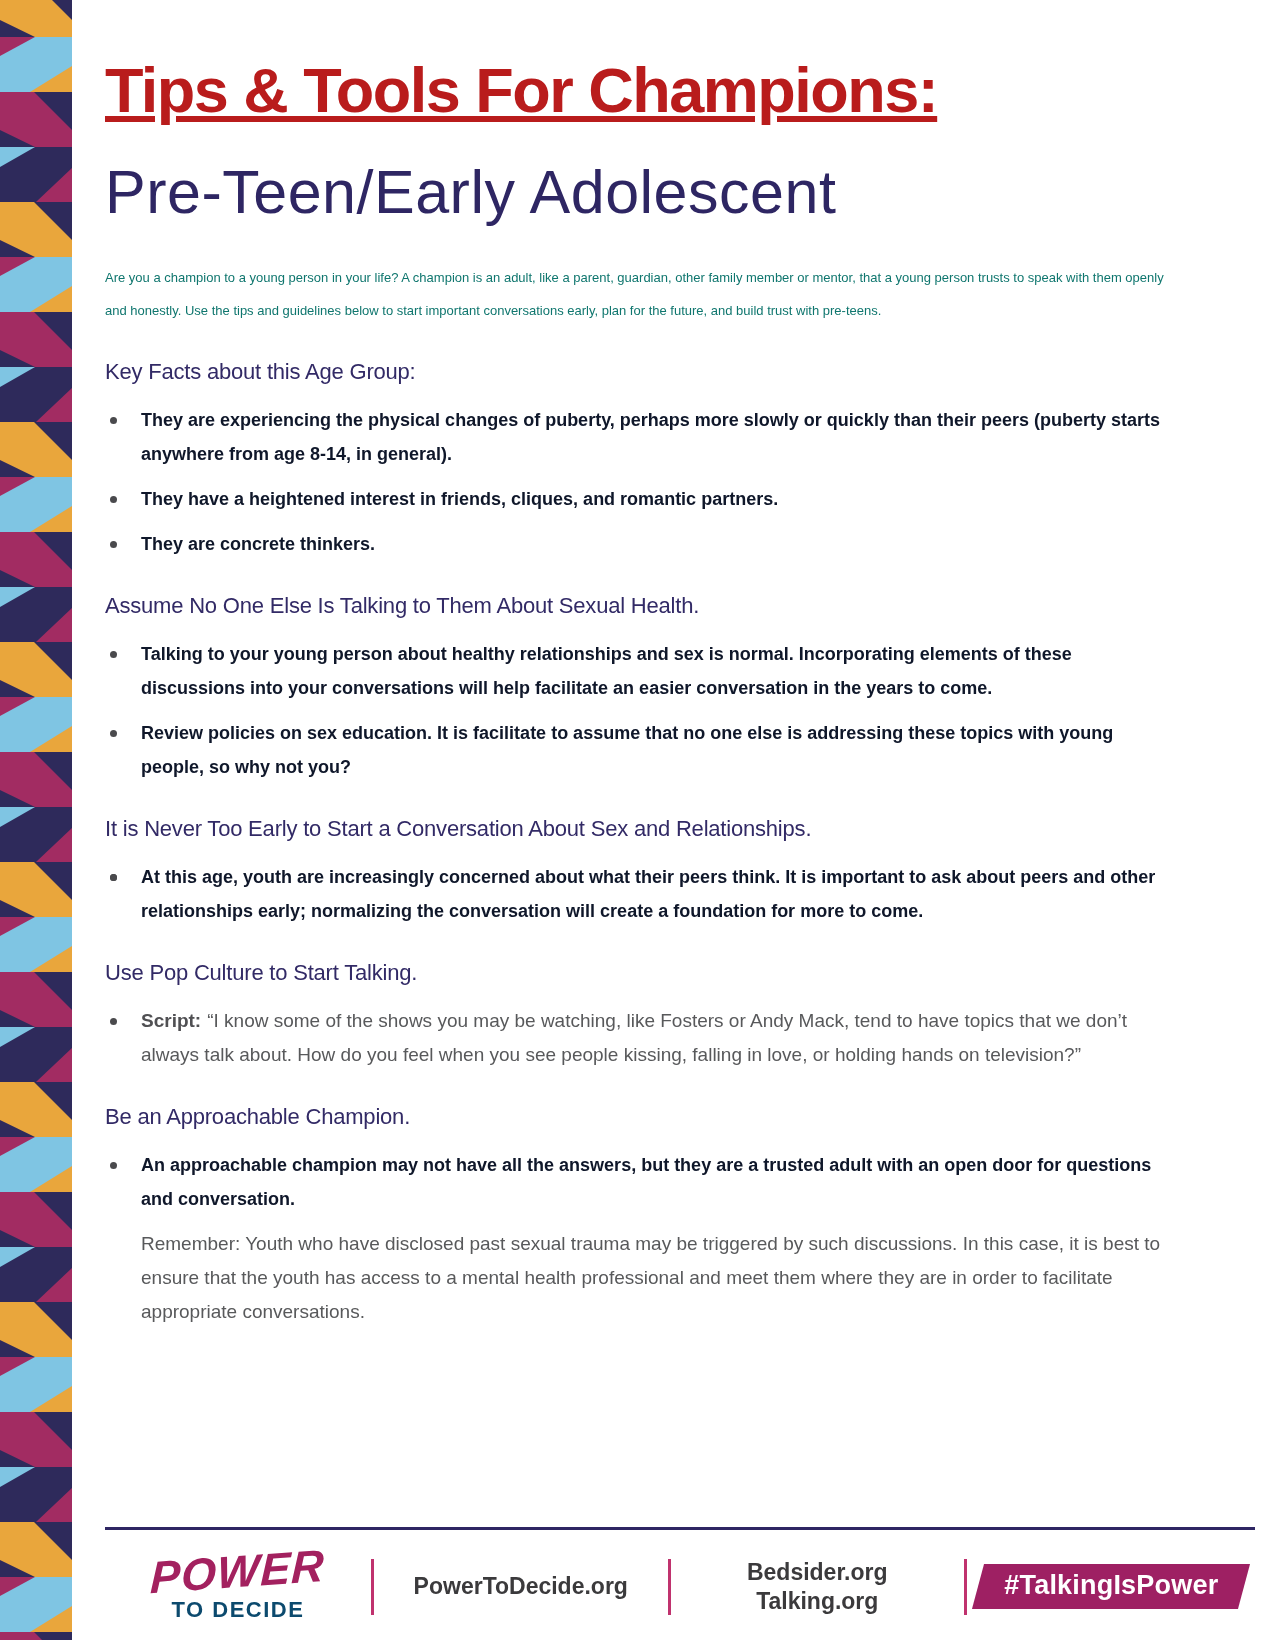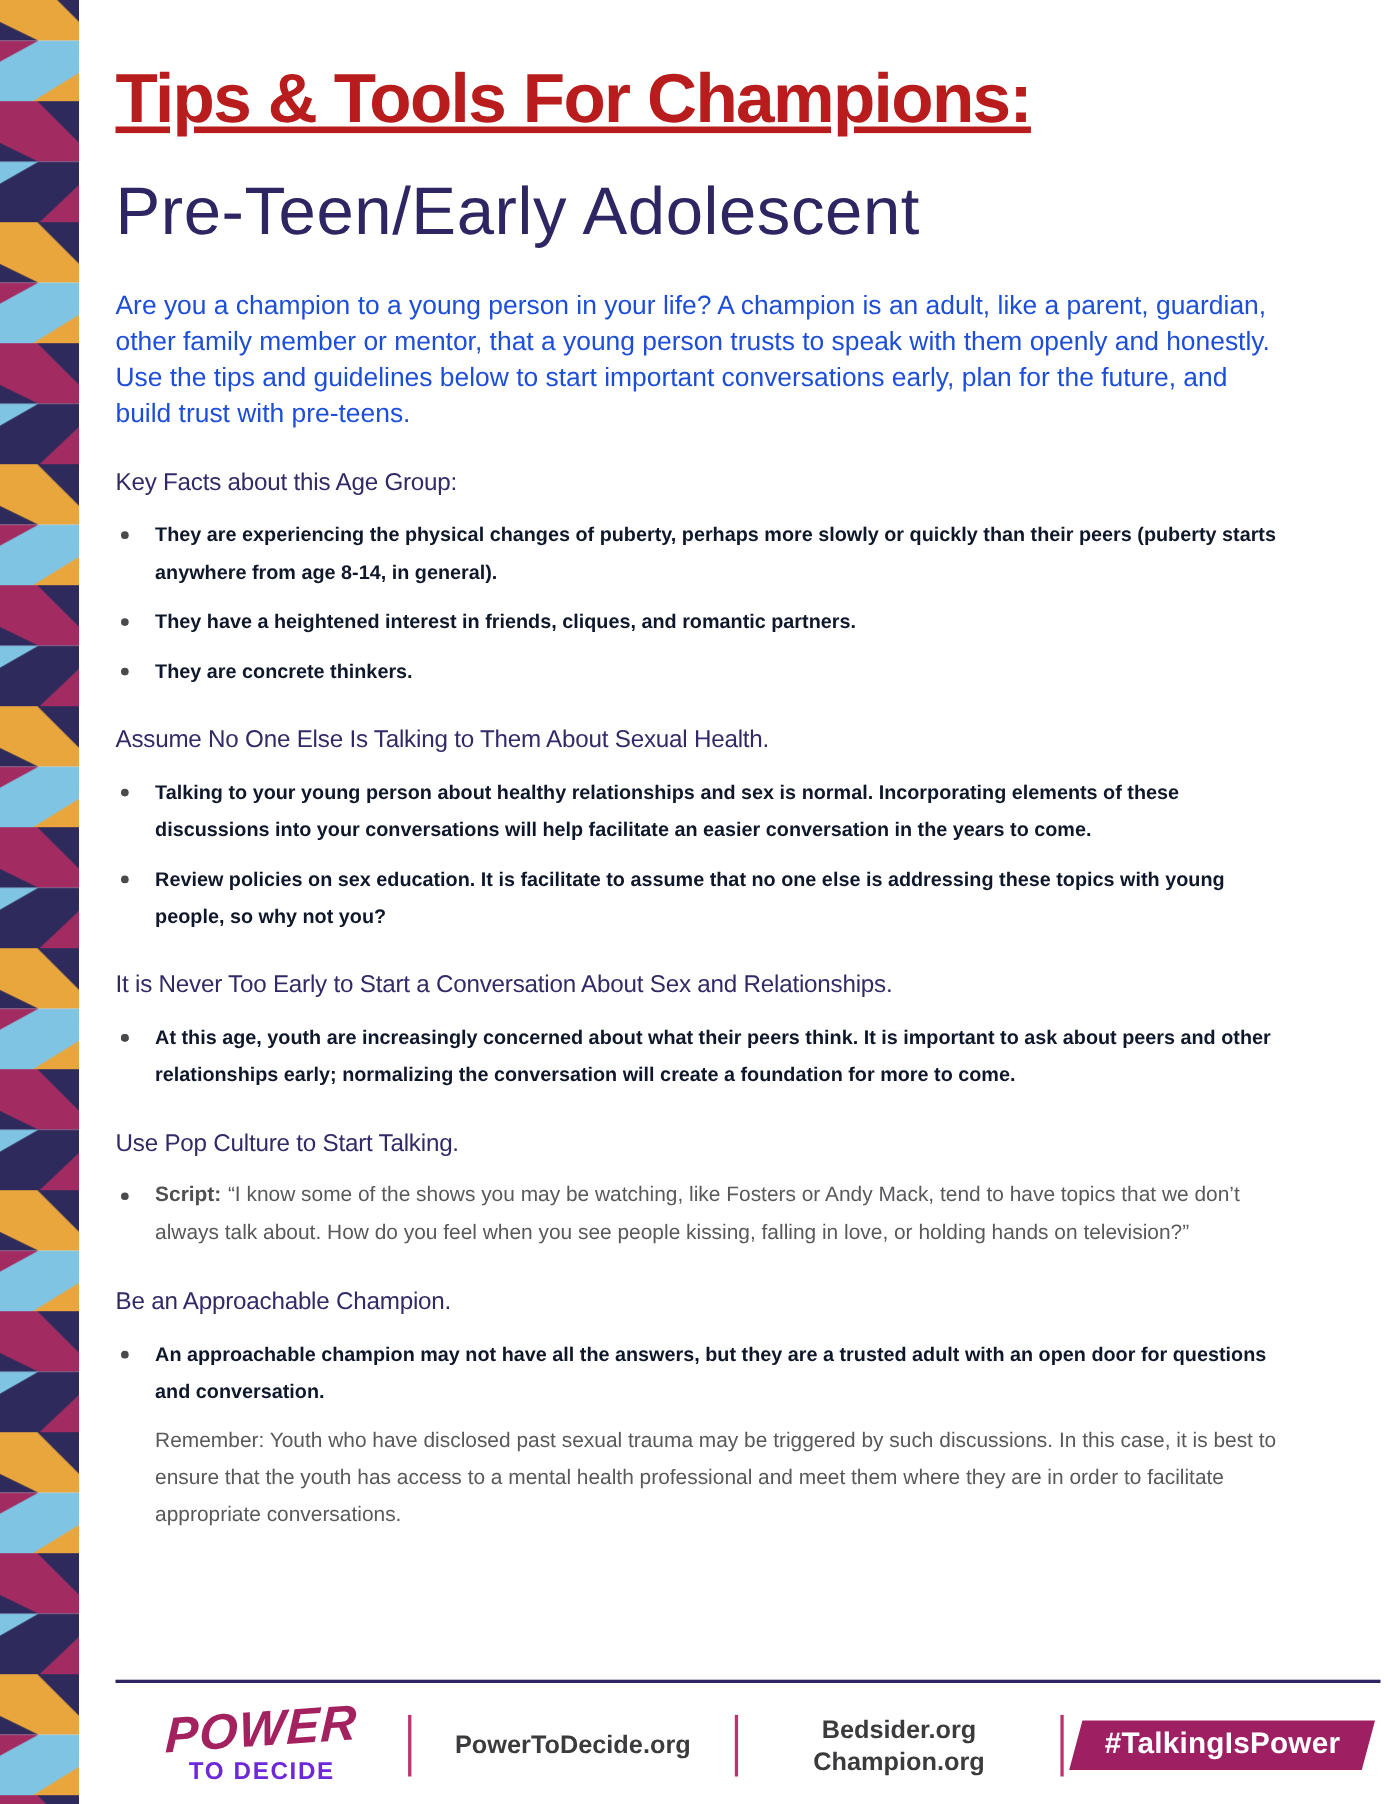--- a/index.html
+++ b/index.html
@@ -17,21 +17,21 @@
   }
   .title{
     font-size:63px;font-weight:700;color:#b91c1c;
     letter-spacing:-1.5px;line-height:1.02;margin:0;text-decoration:underline;
   }
   .subtitle{
     font-size:61px;font-weight:400;color:#2e2663;
     letter-spacing:0.5px;line-height:1.06;margin-top:38px;
   }
   .intro{
-    margin:36px 0 0 0;color:#1d4ed8;font-size:24px;line-height:33px;
+    margin:36px 0 0 0;color:#0f766e;font-size:13px;line-height:33px;
   }
   section{margin:0;}
   h2{
     font-size:22px;font-weight:400;color:#322a66;
     letter-spacing:-0.2px;margin:31px 0 0 0;line-height:27px;
   }
   ul{list-style:none;margin:18px 0 0 0;padding:0;}
   li{
     position:relative;padding-left:36px;margin:0 0 11px 0;
     color:#0f172a;font-size:18px;line-height:34px;font-weight:bold;
@@ -46,21 +46,21 @@
   .script-label{font-weight:700;color:#505053;margin-right:6px;}
   .footer{position:absolute;left:105px;top:1527px;width:1152px;}
   .rule{height:3px;background:#2e2663;width:1150px;}
   .footer-row{display:flex;align-items:center;margin-top:21px;width:1150px;}
   .logo-col{width:266px;display:flex;flex-direction:column;align-items:center;}
   .logo-power{
     font-size:45px;font-weight:700;font-style:italic;color:#a3215f;
     letter-spacing:1px;line-height:0.95;transform:rotate(-4deg) skewX(-6deg);
   }
   .logo-decide{
-    font-size:22px;font-weight:700;color:#6d28d9;letter-spacing:1.5px;margin-top:3px;
+    font-size:22px;font-weight:700;color:#0c4a6e;letter-spacing:1.5px;margin-top:3px;
   }
   .vdiv{width:3px;height:56px;background:#c0326e;}
   .link-col{flex:1;text-align:center;}
   .footer-link{
     display:inline-block;font-size:23px;font-weight:700;color:#3b3a3c;line-height:29px;
   }
   .badge-col{width:288px;display:flex;justify-content:center;}
   .hashtag-badge{
     background:#9e2063;transform:skewX(-15deg);padding:6px 26px 8px 26px;
   }
@@ -153,21 +153,21 @@
       <div class="logo-power">POWER</div>
       <div class="logo-decide">TO DECIDE</div>
     </div>
     <div class="vdiv"></div>
     <div class="link-col">
       <span class="footer-link">PowerToDecide.org</span>
     </div>
     <div class="vdiv"></div>
     <div class="link-col">
       <span class="footer-link">Bedsider.org</span><br>
-      <span class="footer-link">Champion.org</span>
+      <span class="footer-link">Talking.org</span>
     </div>
     <div class="vdiv"></div>
     <div class="badge-col">
       <div class="hashtag-badge">
         <span>#TalkingIsPower</span>
       </div>
     </div>
   </div>
 </footer>
 

